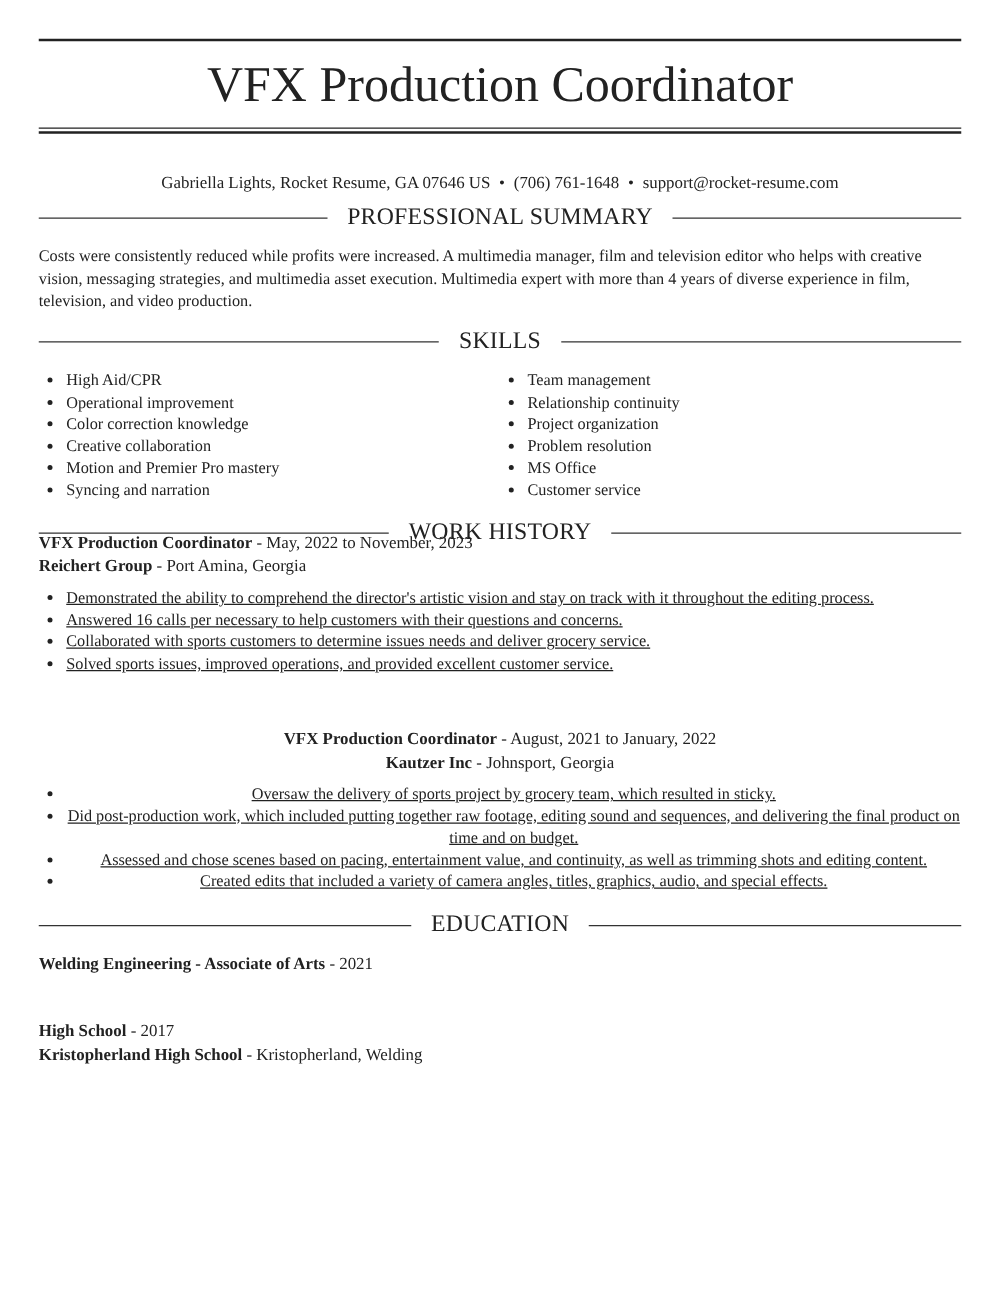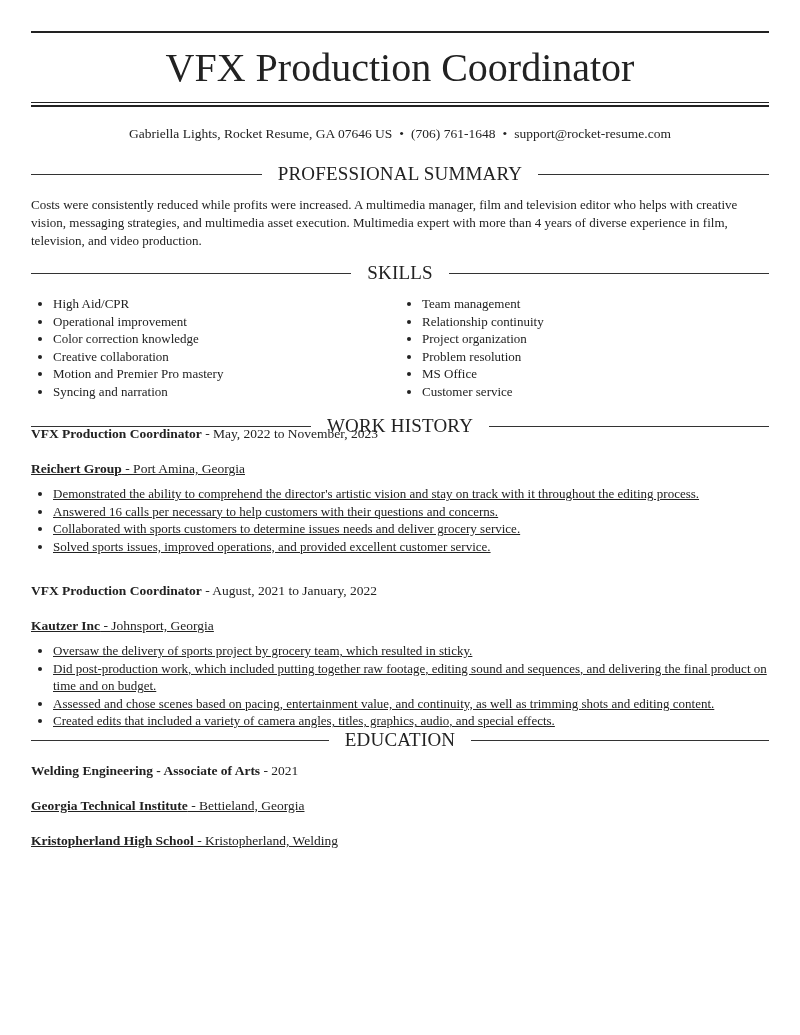--- a/index.html
+++ b/index.html
@@ -10,41 +10,41 @@
   }
   .page { position: absolute; left: 31px; right: 31px; top: 0; }
   .rule-top { position: absolute; left: 0; right: 0; top: 31px; height: 2px; background: #222; }
   .title {
     position: absolute; left: 0; right: 0; top: 44px;
     text-align: center; font-size: 40px; line-height: 48px; color: #222;
   }
   .rule-bot1 { position: absolute; left: 0; right: 0; top: 102px; height: 1px; background: #222; }
   .rule-bot2 { position: absolute; left: 0; right: 0; top: 105px; height: 2px; background: #222; }
   .contact {
-    position: absolute; left: 0; right: 0; top: 125px;
+    position: absolute; left: 0; right: 0; top: 137px;
     text-align: center; font-size: 13.5px; line-height: 18px;
   }
   .contact .sep { margin: 0 7px; }
   .section-head {
     position: absolute; left: 0; right: 0; height: 24px;
     display: flex; align-items: center;
   }
   .section-head .line { flex: 1; height: 1px; background: #333; }
   .section-head .label { padding: 0 16px; font-size: 19px; line-height: 24px; letter-spacing: 0.2px; }
   .summary {
     position: absolute; left: 0; right: 0; top: 196px;
     font-size: 13px; line-height: 18px;
   }
   .skills { position: absolute; left: 0; right: 0; top: 295px; display: flex; }
   .skills ul { margin: 0; padding: 0 0 0 22px; list-style: disc; flex: 1; font-size: 13px; }
   .skills li { line-height: 17.6px; height: 17.6px; }
   .skills ul.right { padding-left: 22px; }
   .job { position: absolute; left: 0; right: 0; font-size: 13.5px; }
   .job .line1, .job .line2, .edu .line1, .edu .line2 { line-height: 19px; height: 19px; }
-  .job .line2, .edu .line2 { margin-top: 16px; text-decoration: underline; }
+  .job .line2, .edu .line2 { margin-top: 0; }
   .b { font-weight: bold; }
   .job ul { margin: 7px 0 0 0; padding-left: 22px; font-size: 13px; }
   .job li { line-height: 17.6px; text-decoration: underline; }
   .edu { position: absolute; left: 0; right: 0; font-size: 13.5px; }
 </style>
 </head>
 <body>
 
 <div class="page">
   <div class="rule-top"></div>
@@ -97,38 +97,38 @@
     <div class="line1"><span class="b">VFX Production Coordinator</span><span> - May, 2022 to November, 2023</span></div>
     <div class="line2"><span class="b">Reichert Group</span><span> - Port Amina, Georgia</span></div>
     <ul>
       <li>Demonstrated the ability to comprehend the director's artistic vision and stay on track with it throughout the editing process.</li>
       <li>Answered 16 calls per necessary to help customers with their questions and concerns.</li>
       <li>Collaborated with sports customers to determine issues needs and deliver grocery service.</li>
       <li>Solved sports issues, improved operations, and provided excellent customer service.</li>
     </ul>
   </div>
 
-  <div class="job" style="top:581px;">
+  <div class="job" style="top:581px;text-align:center;">
     <div class="line1"><span class="b">VFX Production Coordinator</span><span> - August, 2021 to January, 2022</span></div>
     <div class="line2"><span class="b">Kautzer Inc</span><span> - Johnsport, Georgia</span></div>
     <ul>
       <li>Oversaw the delivery of sports project by grocery team, which resulted in sticky.</li>
       <li>Did post-production work, which included putting together raw footage, editing sound and sequences, and delivering the final product on time and on budget.</li>
       <li>Assessed and chose scenes based on pacing, entertainment value, and continuity, as well as trimming shots and editing content.</li>
       <li>Created edits that included a variety of camera angles, titles, graphics, audio, and special effects.</li>
     </ul>
   </div>
 
   <div class="section-head" style="top:728px;">
     <div class="line"></div>
     <div class="label">EDUCATION</div>
     <div class="line"></div>
   </div>
 
   <div class="edu" style="top:761px;">
     <div class="line1"><span class="b">Welding Engineering - Associate of Arts</span><span> - 2021</span></div>
-    <div class="line2"><span class="b">Georgia Technical Institute</span><span> - Bettieland, Georgia</span></div>
   </div>
 
   <div class="edu" style="top:815px;">
+    <div class="line1"><span class="b">High School</span><span> - 2017</span></div>
     <div class="line2"><span class="b">Kristopherland High School</span><span> - Kristopherland, Welding</span></div>
   </div>
 </div>
 
 </body></html>

